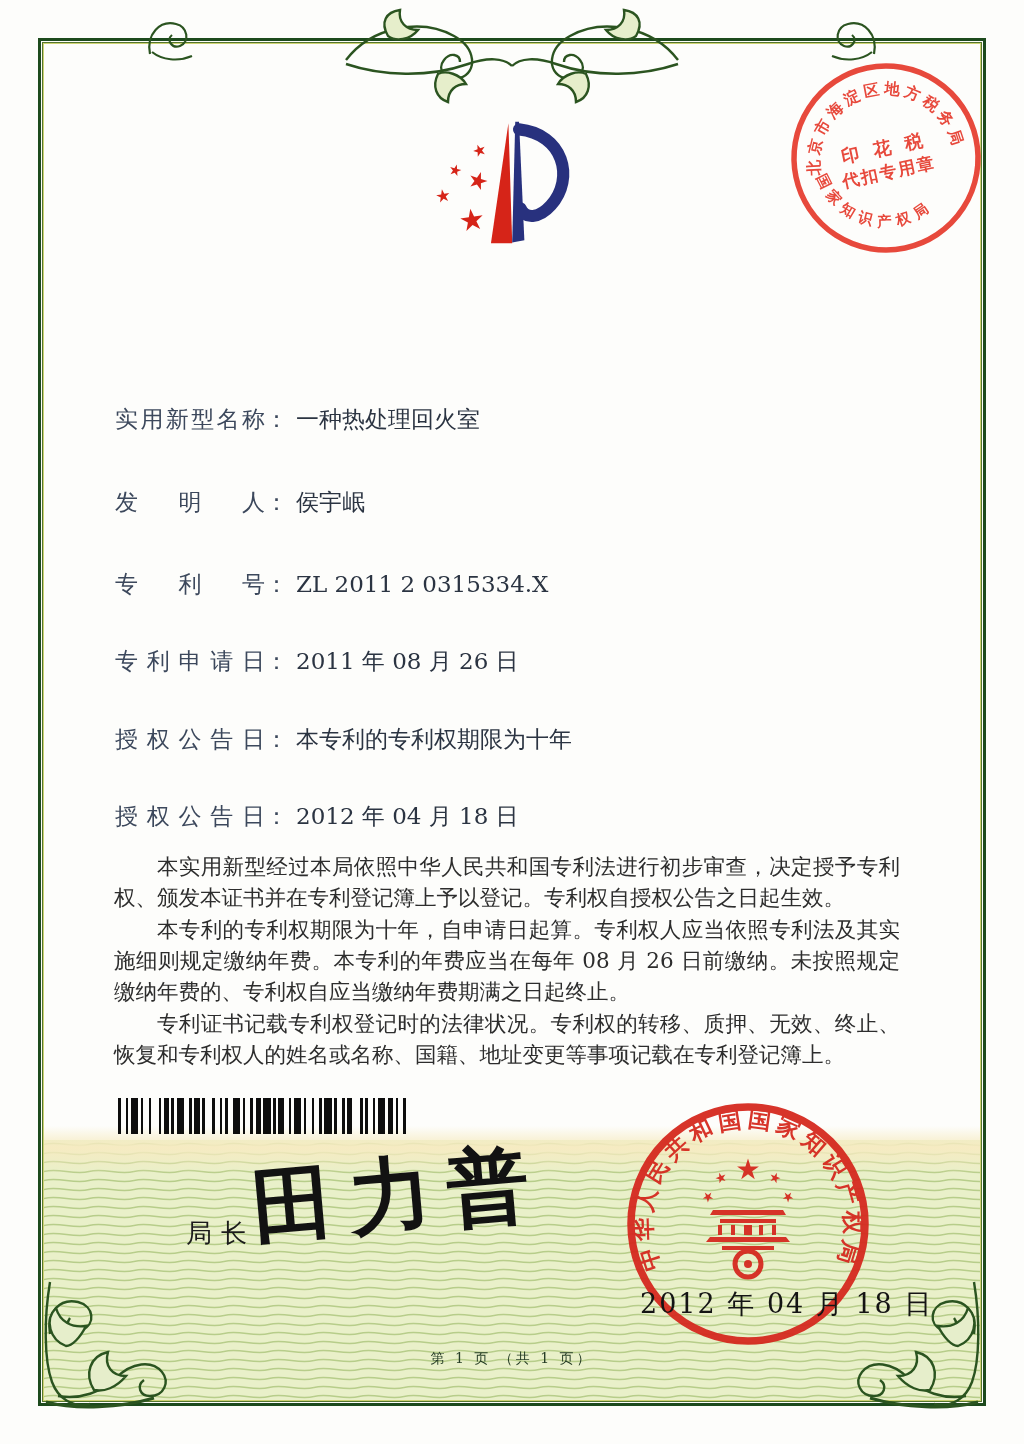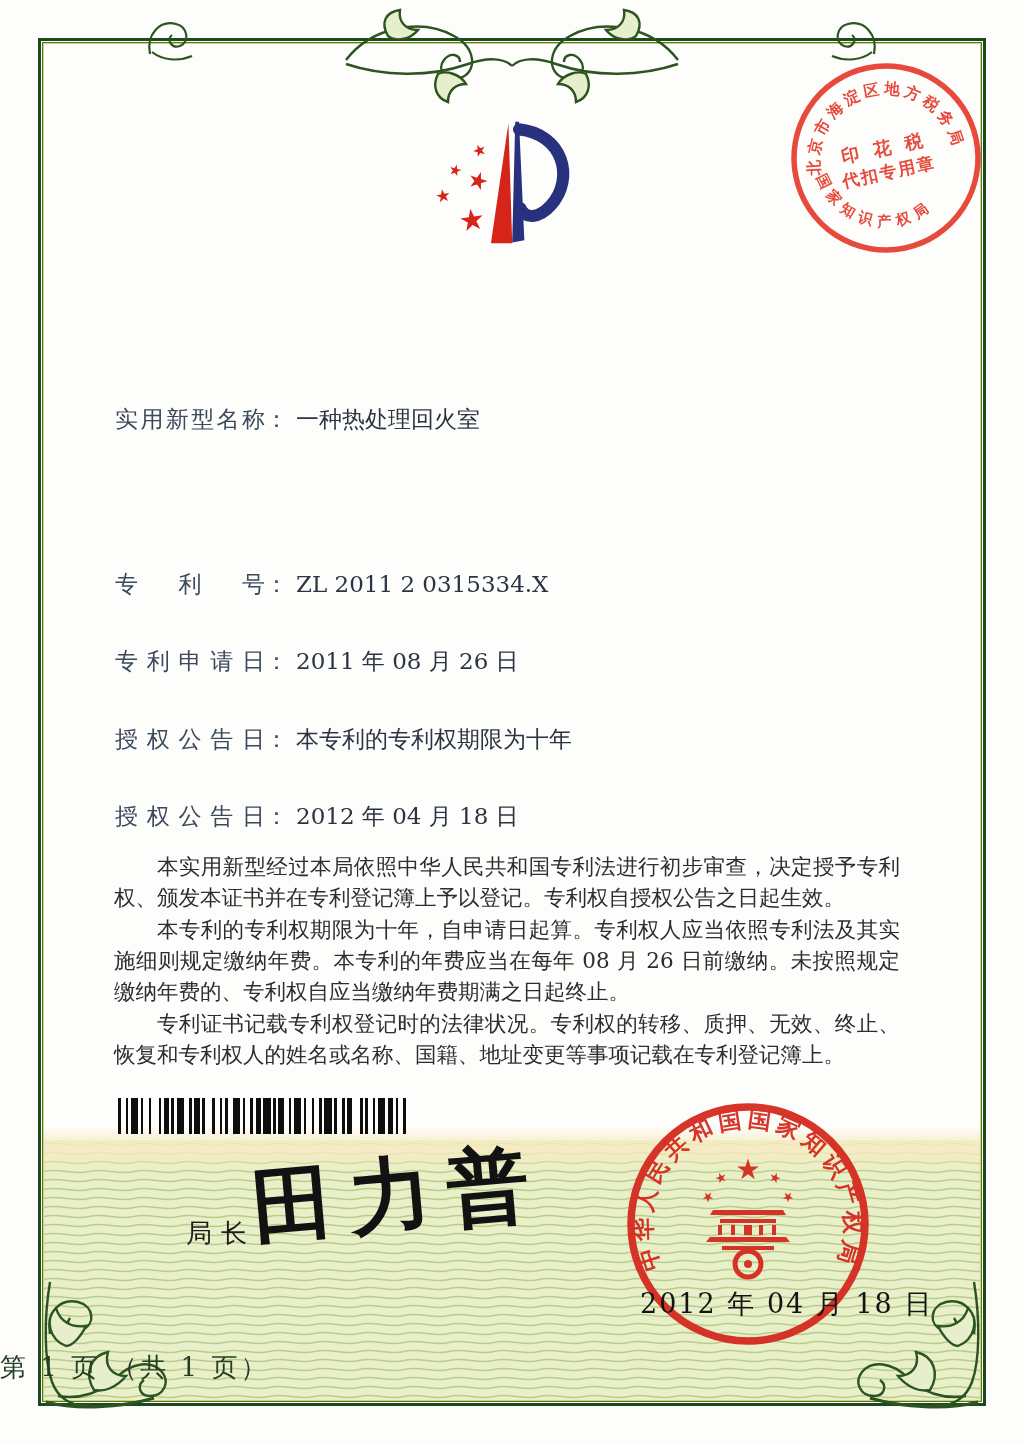--- a/index.html
+++ b/index.html
@@ -30,21 +30,21 @@
              color:#2d2d2d;text-align:justify;}
   .body-text p{margin:0 16px 1px 0;text-indent:2em;}
 
   .barcode{position:absolute;left:118px;top:1098px;width:392px;height:36px;font-size:0;white-space:nowrap;overflow:hidden;}
   .barcode i{display:inline-block;height:100%;}
 
   .sig-title{position:absolute;left:186px;top:1216px;font-size:26px;letter-spacing:9px;color:#1b1b1b;text-align:right;}
   .sig-name{position:absolute;left:252px;top:1154px;font-size:82px;font-weight:bold;letter-spacing:16px;
             color:#121212;transform:rotate(-5deg);transform-origin:left center;}
   .seal-date{position:absolute;left:640px;top:1286px;font-size:27px;letter-spacing:2px;color:#141414;z-index:6;}
-  .footer{position:absolute;left:0;right:0;top:1350px;font-size:26px;letter-spacing:3px;color:#253c25;}
+  .footer{position:absolute;left:0;right:0;top:1350px;text-align:center;font-size:14px;letter-spacing:3px;color:#253c25;}
 
   .logo-svg{position:absolute;left:402px;top:96px;width:228px;height:164px;}
   .tax-stamp-svg{position:absolute;left:786px;top:58px;width:200px;height:200px;transform:rotate(-12deg);opacity:.93;}
   .office-seal-svg{position:absolute;left:618px;top:1094px;width:260px;height:260px;z-index:5;opacity:.94;}
   .ornaments{position:absolute;inset:0;pointer-events:none;}
 </style>
 </head>
 <body>
 
 <div class="page">
@@ -126,20 +126,23 @@
       <textPath href="#taxBot" startOffset="8">国家知识产权局</textPath>
     </text>
     <text x="100" y="96" text-anchor="middle" font-size="18" font-weight="bold" fill="#e63c2e" letter-spacing="4">印 花 税</text>
     <text x="100" y="120" text-anchor="middle" font-size="17" font-weight="bold" fill="#e63c2e" letter-spacing="2">代扣专用章</text>
   </svg>
 
 
   <div class="field f-0">
     <span class="lbl">实用新型名称</span><span class="colon">：</span><span class="val">一种热处理回火室</span>
   </div>
+  <div class="field f-1">
+    <span class="lbl">发明人</span><span class="colon">：</span><span class="val">侯宇岷</span>
+  </div>
   <div class="field f-2">
     <span class="lbl">专利号</span><span class="colon">：</span><span class="val">ZL 2011 2 0315334.X</span>
   </div>
   <div class="field f-3">
     <span class="lbl">专利申请日</span><span class="colon">：</span><span class="val">2011 年 08 月 26 日</span>
   </div>
   <div class="field f-4">
     <span class="lbl">授权公告日</span><span class="colon">：</span><span class="val">本专利的专利权期限为十年</span>
   </div>
   <div class="field f-5">

